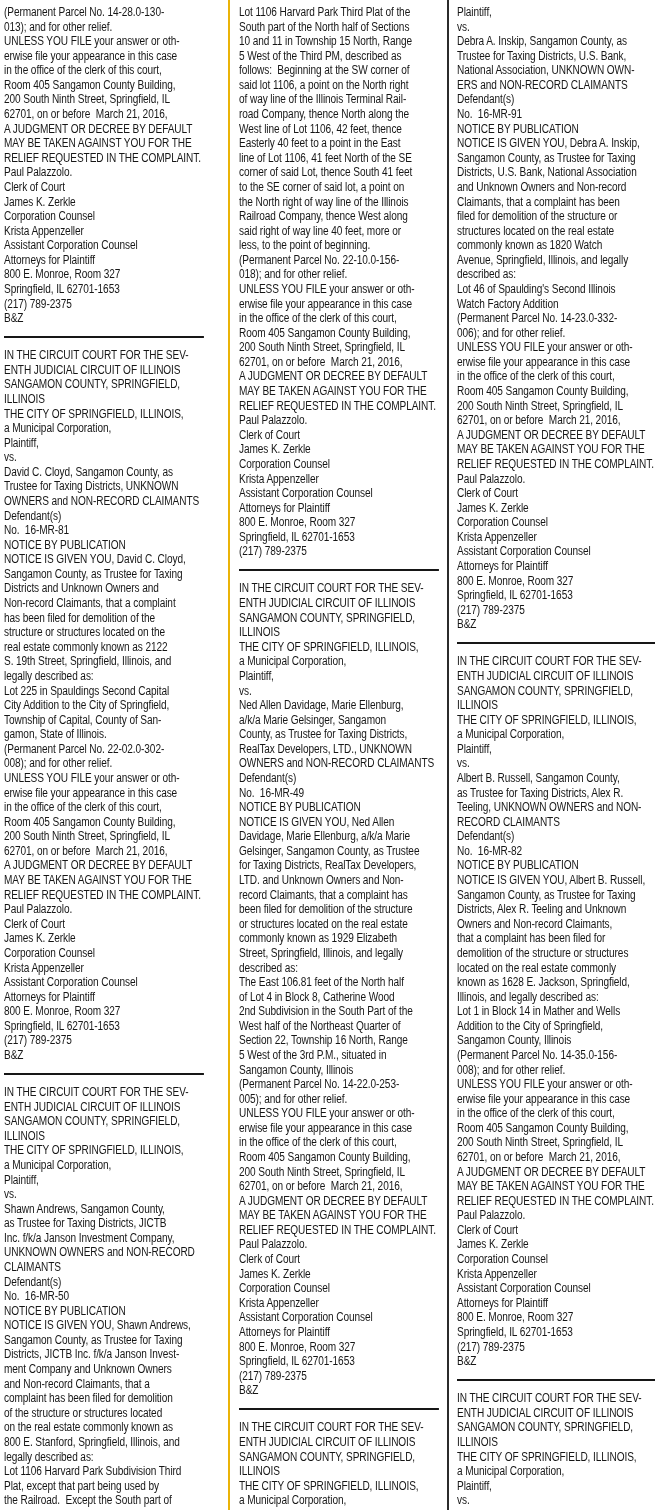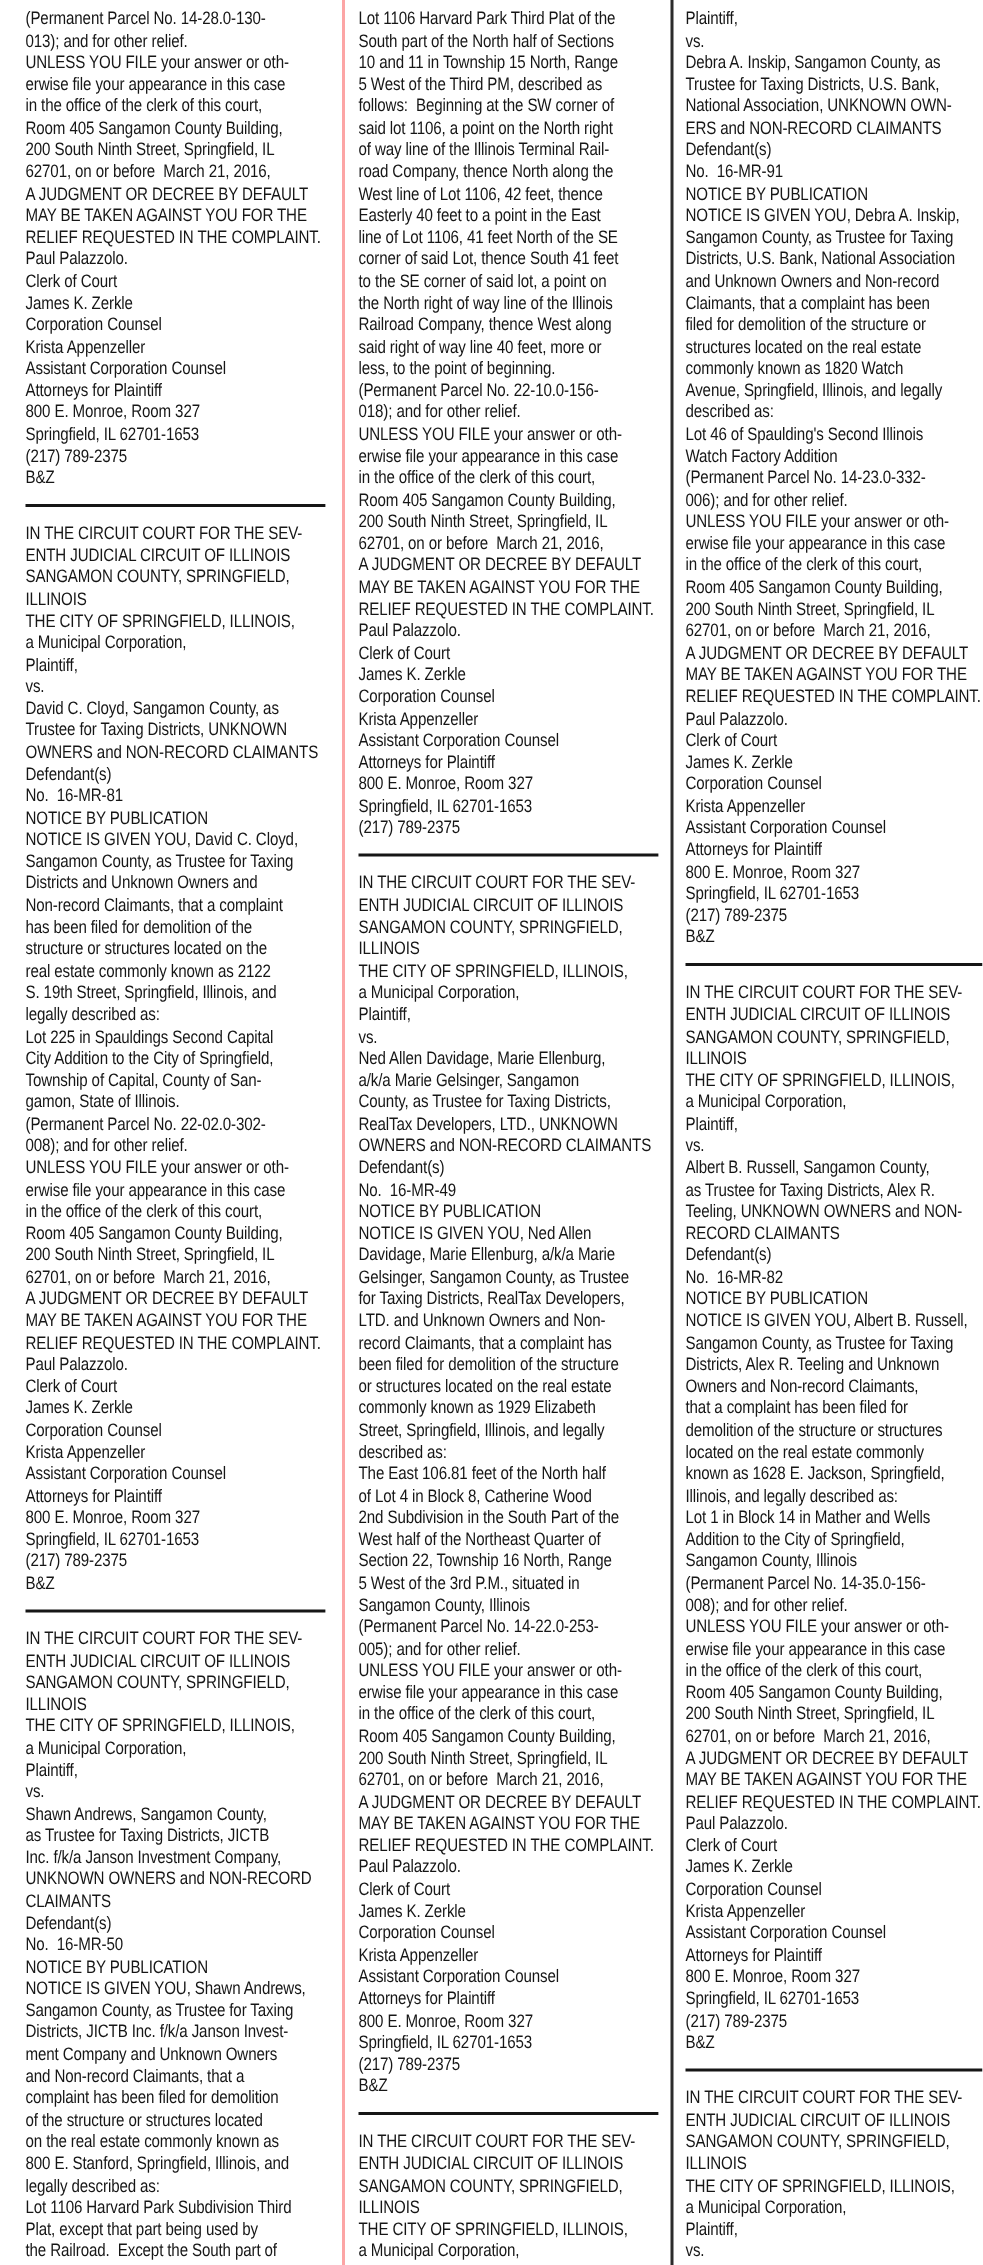--- a/index.html
+++ b/index.html
@@ -17,22 +17,22 @@
     box-sizing: border-box;
     font-family: "Liberation Sans", sans-serif;
     color: #161616;
   }
   .col {
     box-sizing: border-box;
     padding-top: 5px;
     overflow: hidden;
     height: 1510px;
   }
-  .col-1 { width: 236px; padding-left: 17px; }
-  .col-2 { width: 226px; padding-left: 9px; border-left: 2px solid #fca5a5; }
+  .col-1 { width: 236px; padding-left: 4px; }
+  .col-2 { width: 226px; padding-left: 9px; border-left: 2px solid #eab308; }
   .col-3 { width: 215px; padding-left: 8px; border-left: 2px solid #2b2b2b; }
   .col-inner {
     width: 246px;
     transform: scaleX(0.84);
     transform-origin: 0 0;
   }
   .line {
     font-size: 12px;
     line-height: 14.58px;
     white-space: pre;

